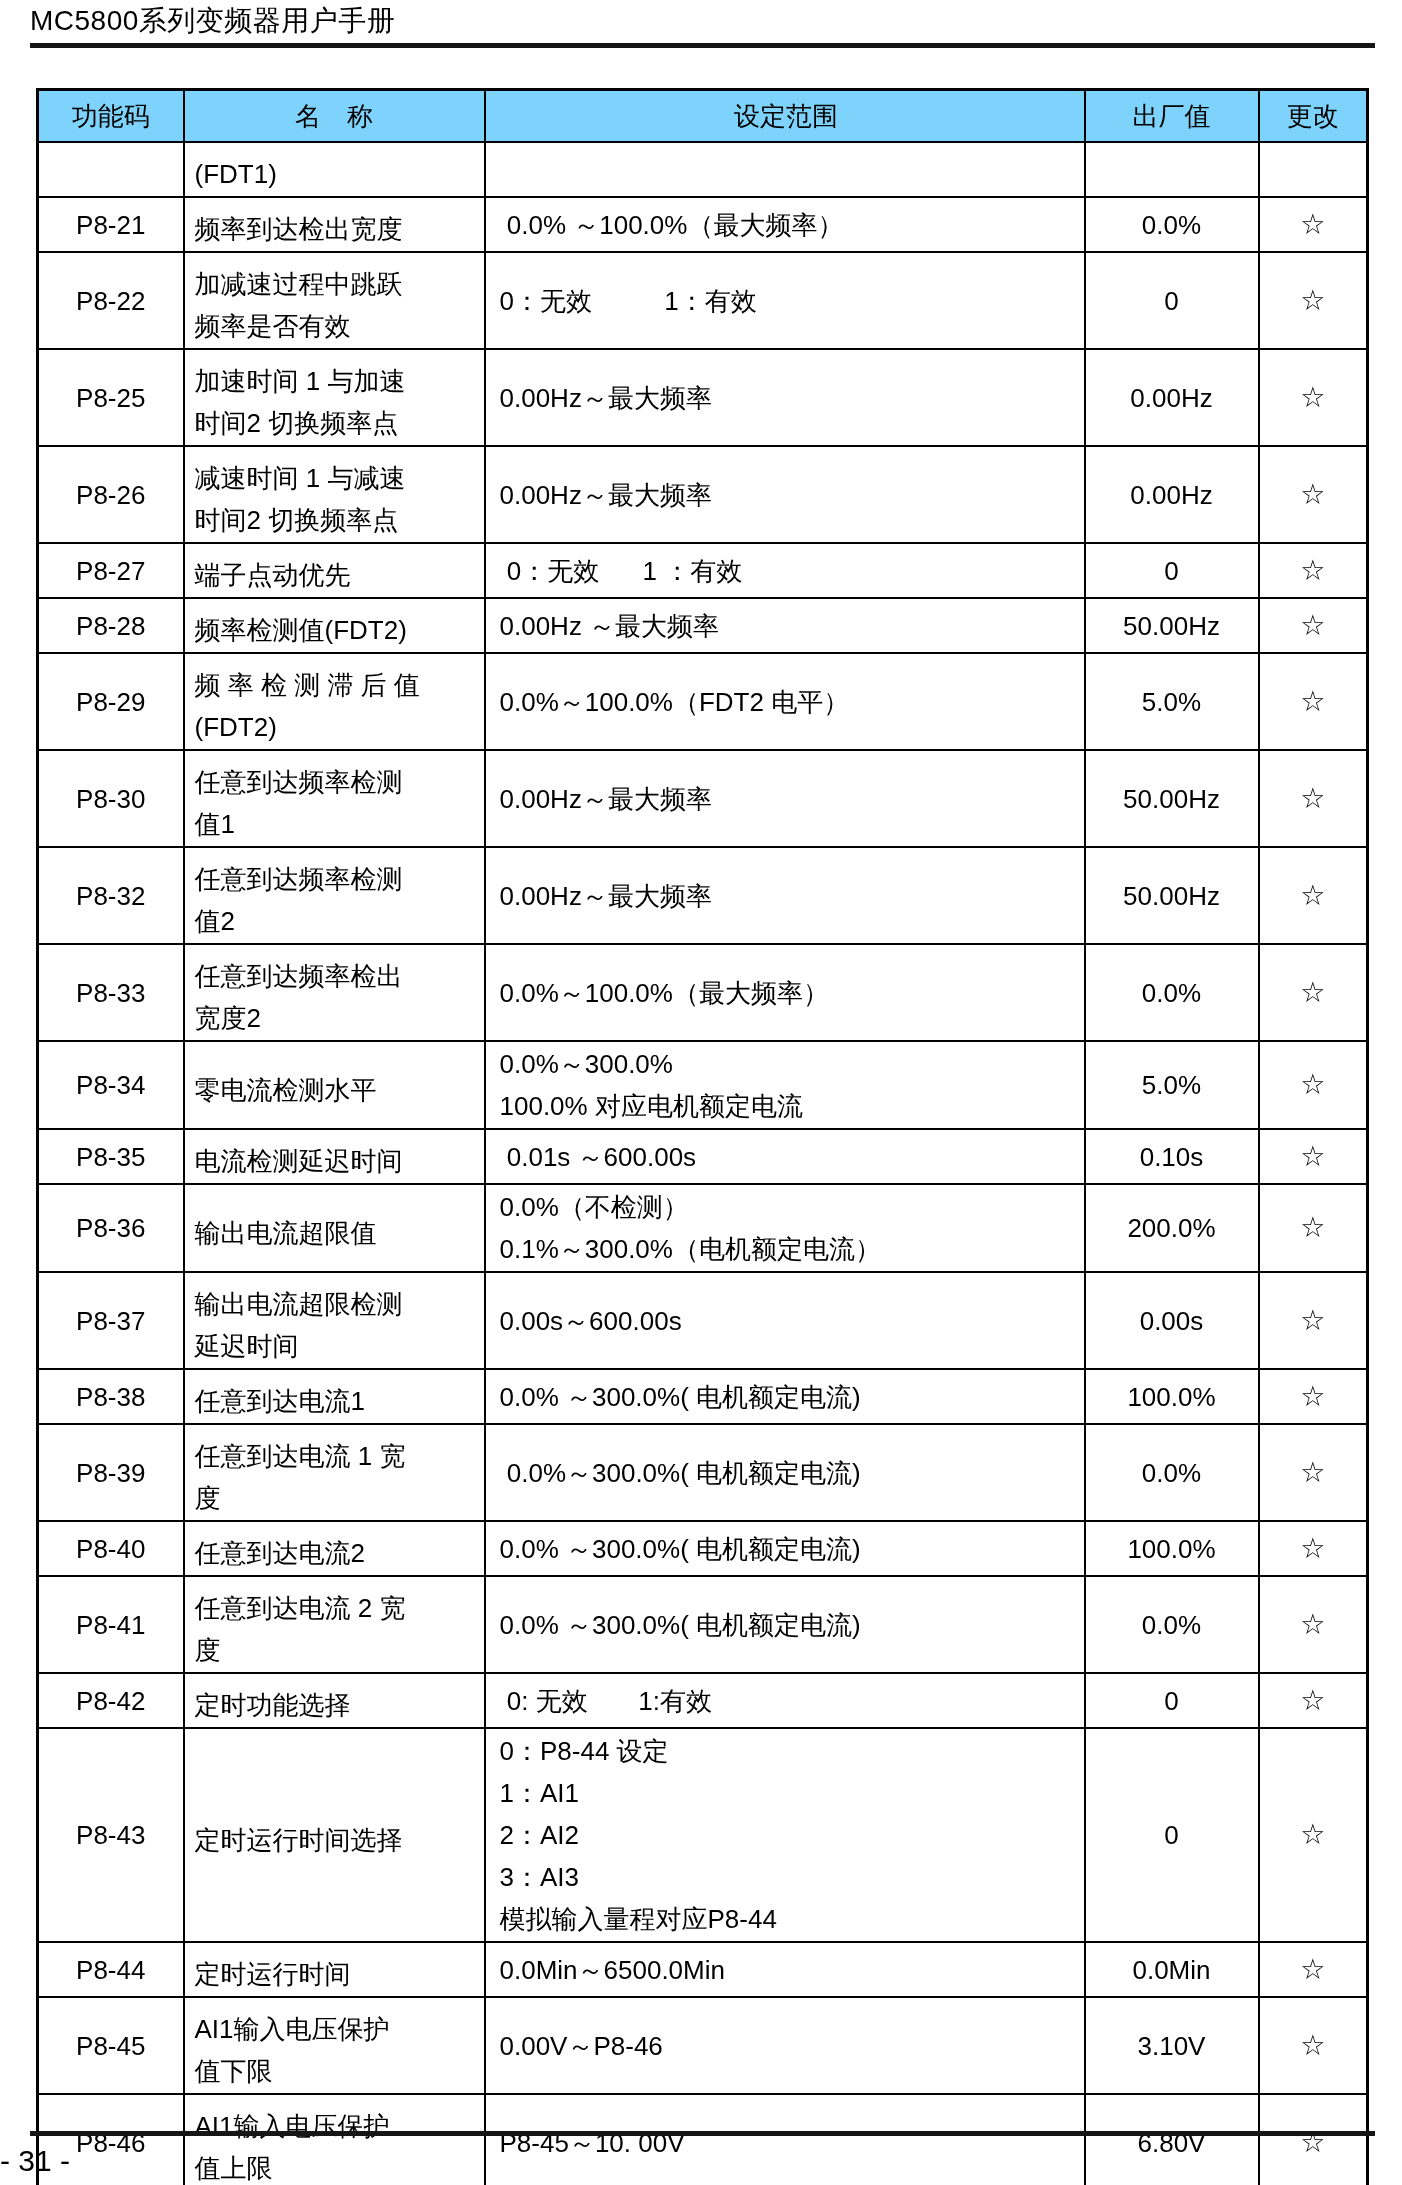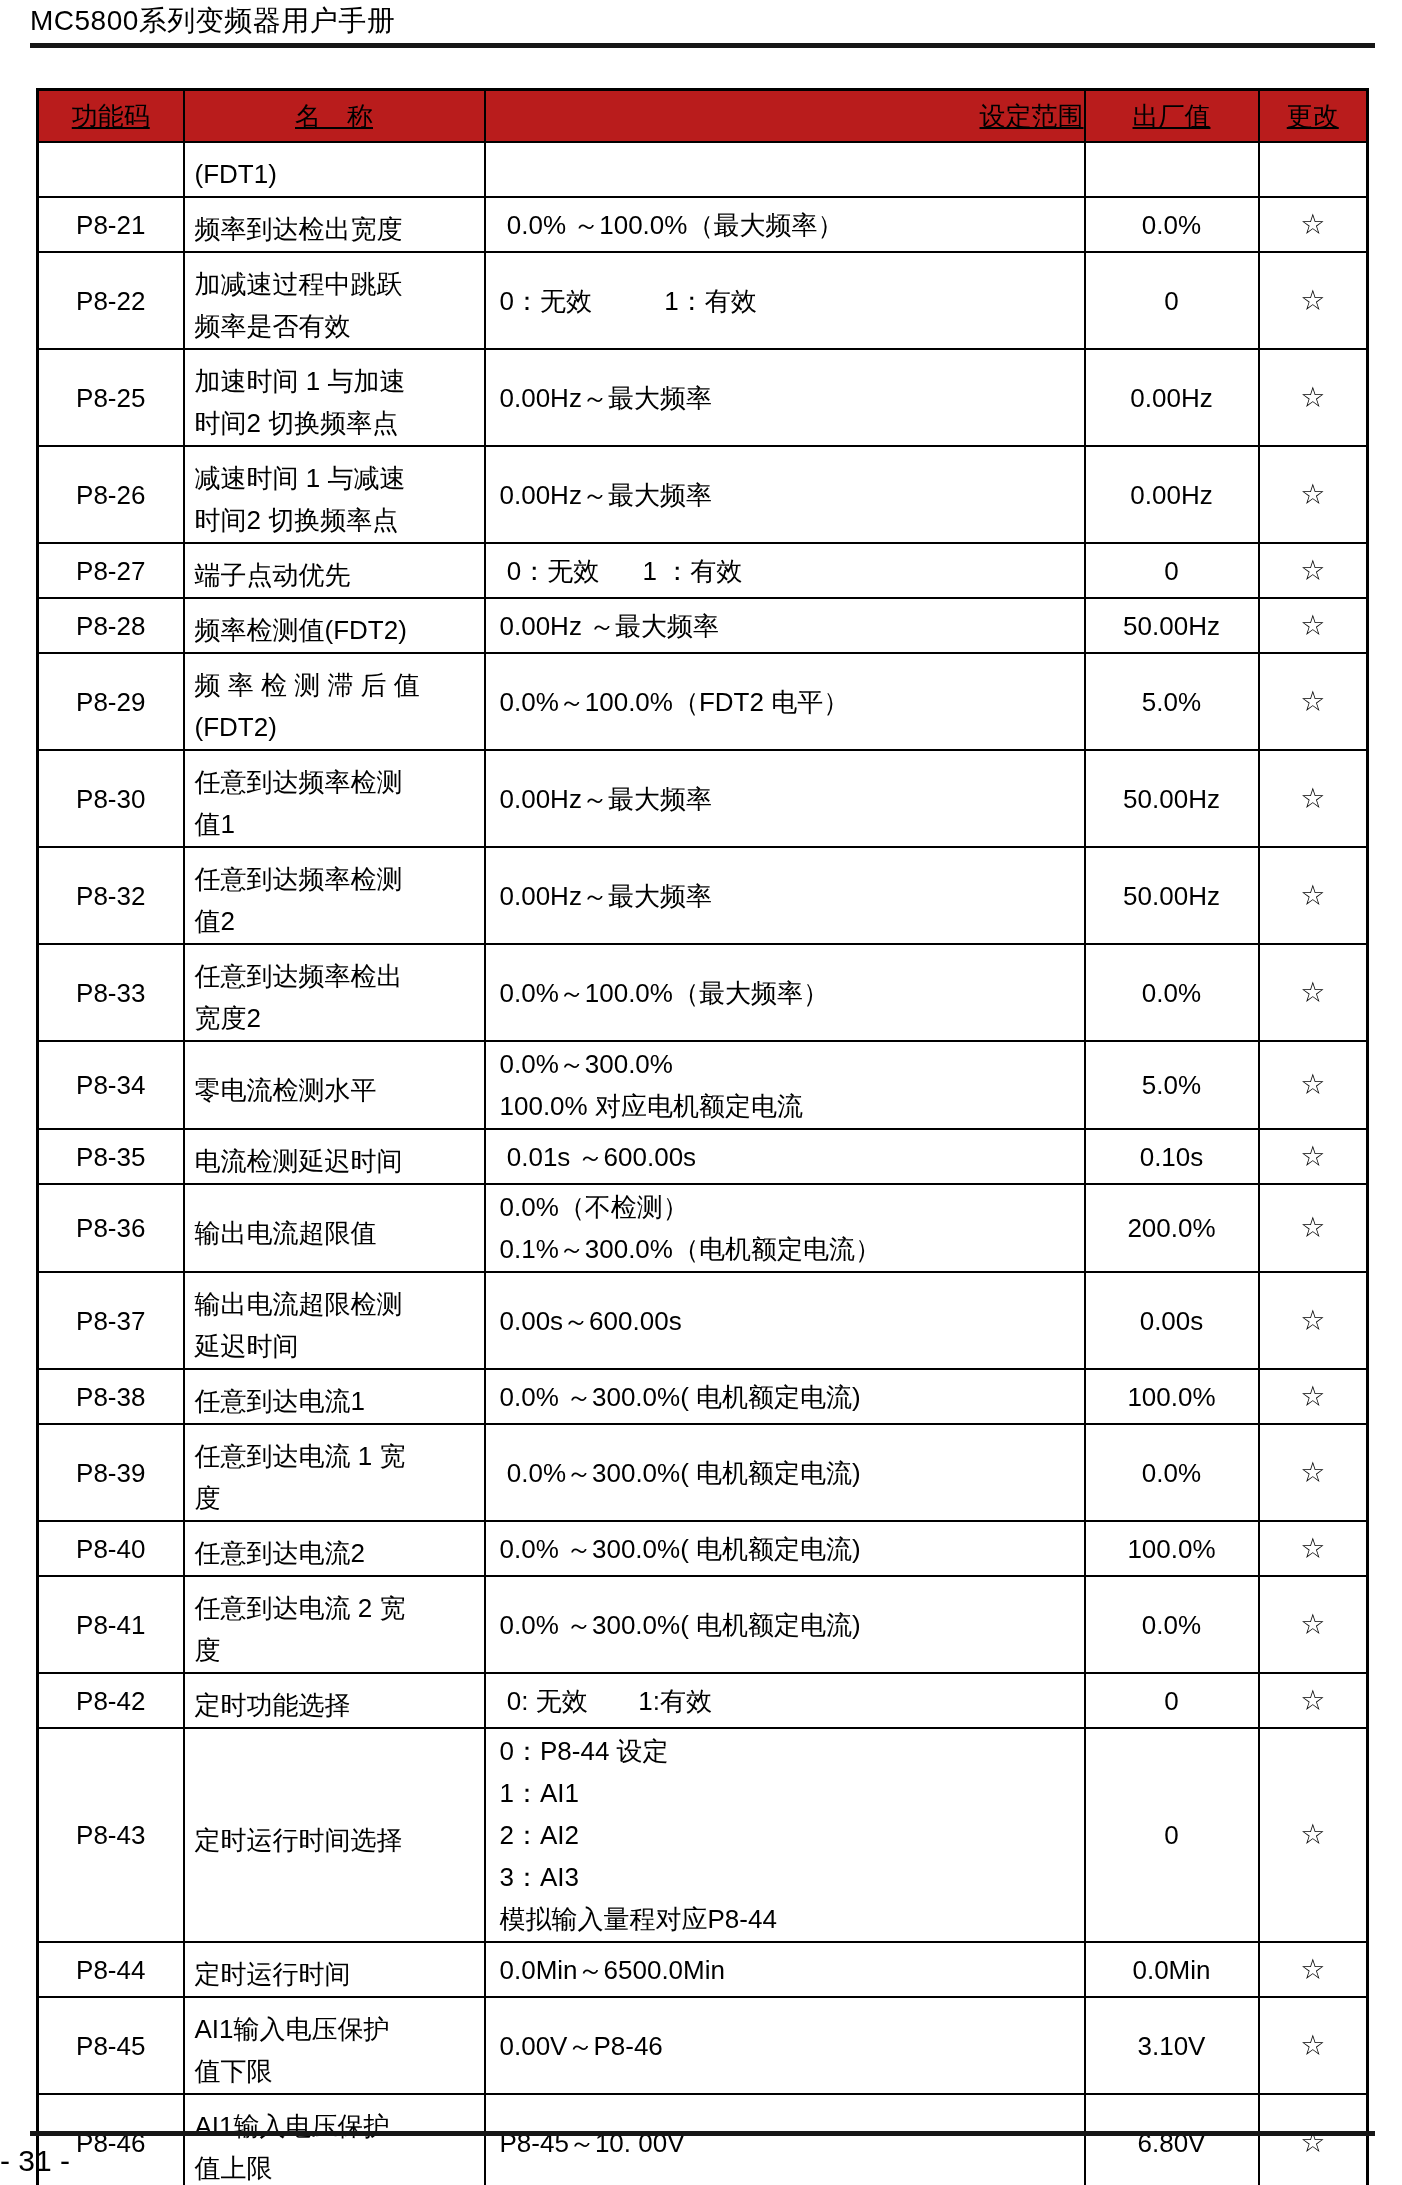--- a/index.html
+++ b/index.html
@@ -28,28 +28,28 @@
   }
   th,td{
     border:2px solid #000;
     font-size:26px;line-height:42px;
     font-weight:normal;
     vertical-align:middle;
     overflow:hidden;
     padding:0;
   }
   th{
-    background:#b91c1c;height:50px;text-decoration:underline;
+    background:#7dd3fc;height:50px;
   }
   .c-code{text-align:center;}
   .c-name{text-align:left;padding:10px 6px 1px 10px;white-space:pre-wrap;}
   .c-range{text-align:left;padding:1px 6px 1px 14px;white-space:pre-wrap;margin-left:24px;}
   .c-value{text-align:center;}
   .c-change{text-align:center;font-size:28px;}
-  th.h-range{text-align:right;padding-left:3px;}
+  th.h-range{text-align:center;padding-left:3px;}
 </style>
 </head>
 <body>
 
 <div class="page-title">MC5800系列变频器用户手册</div>
 <div class="hrule title-rule"></div>
 
 <table class="param-table">
   <colgroup>
     <col style="width:146px">

